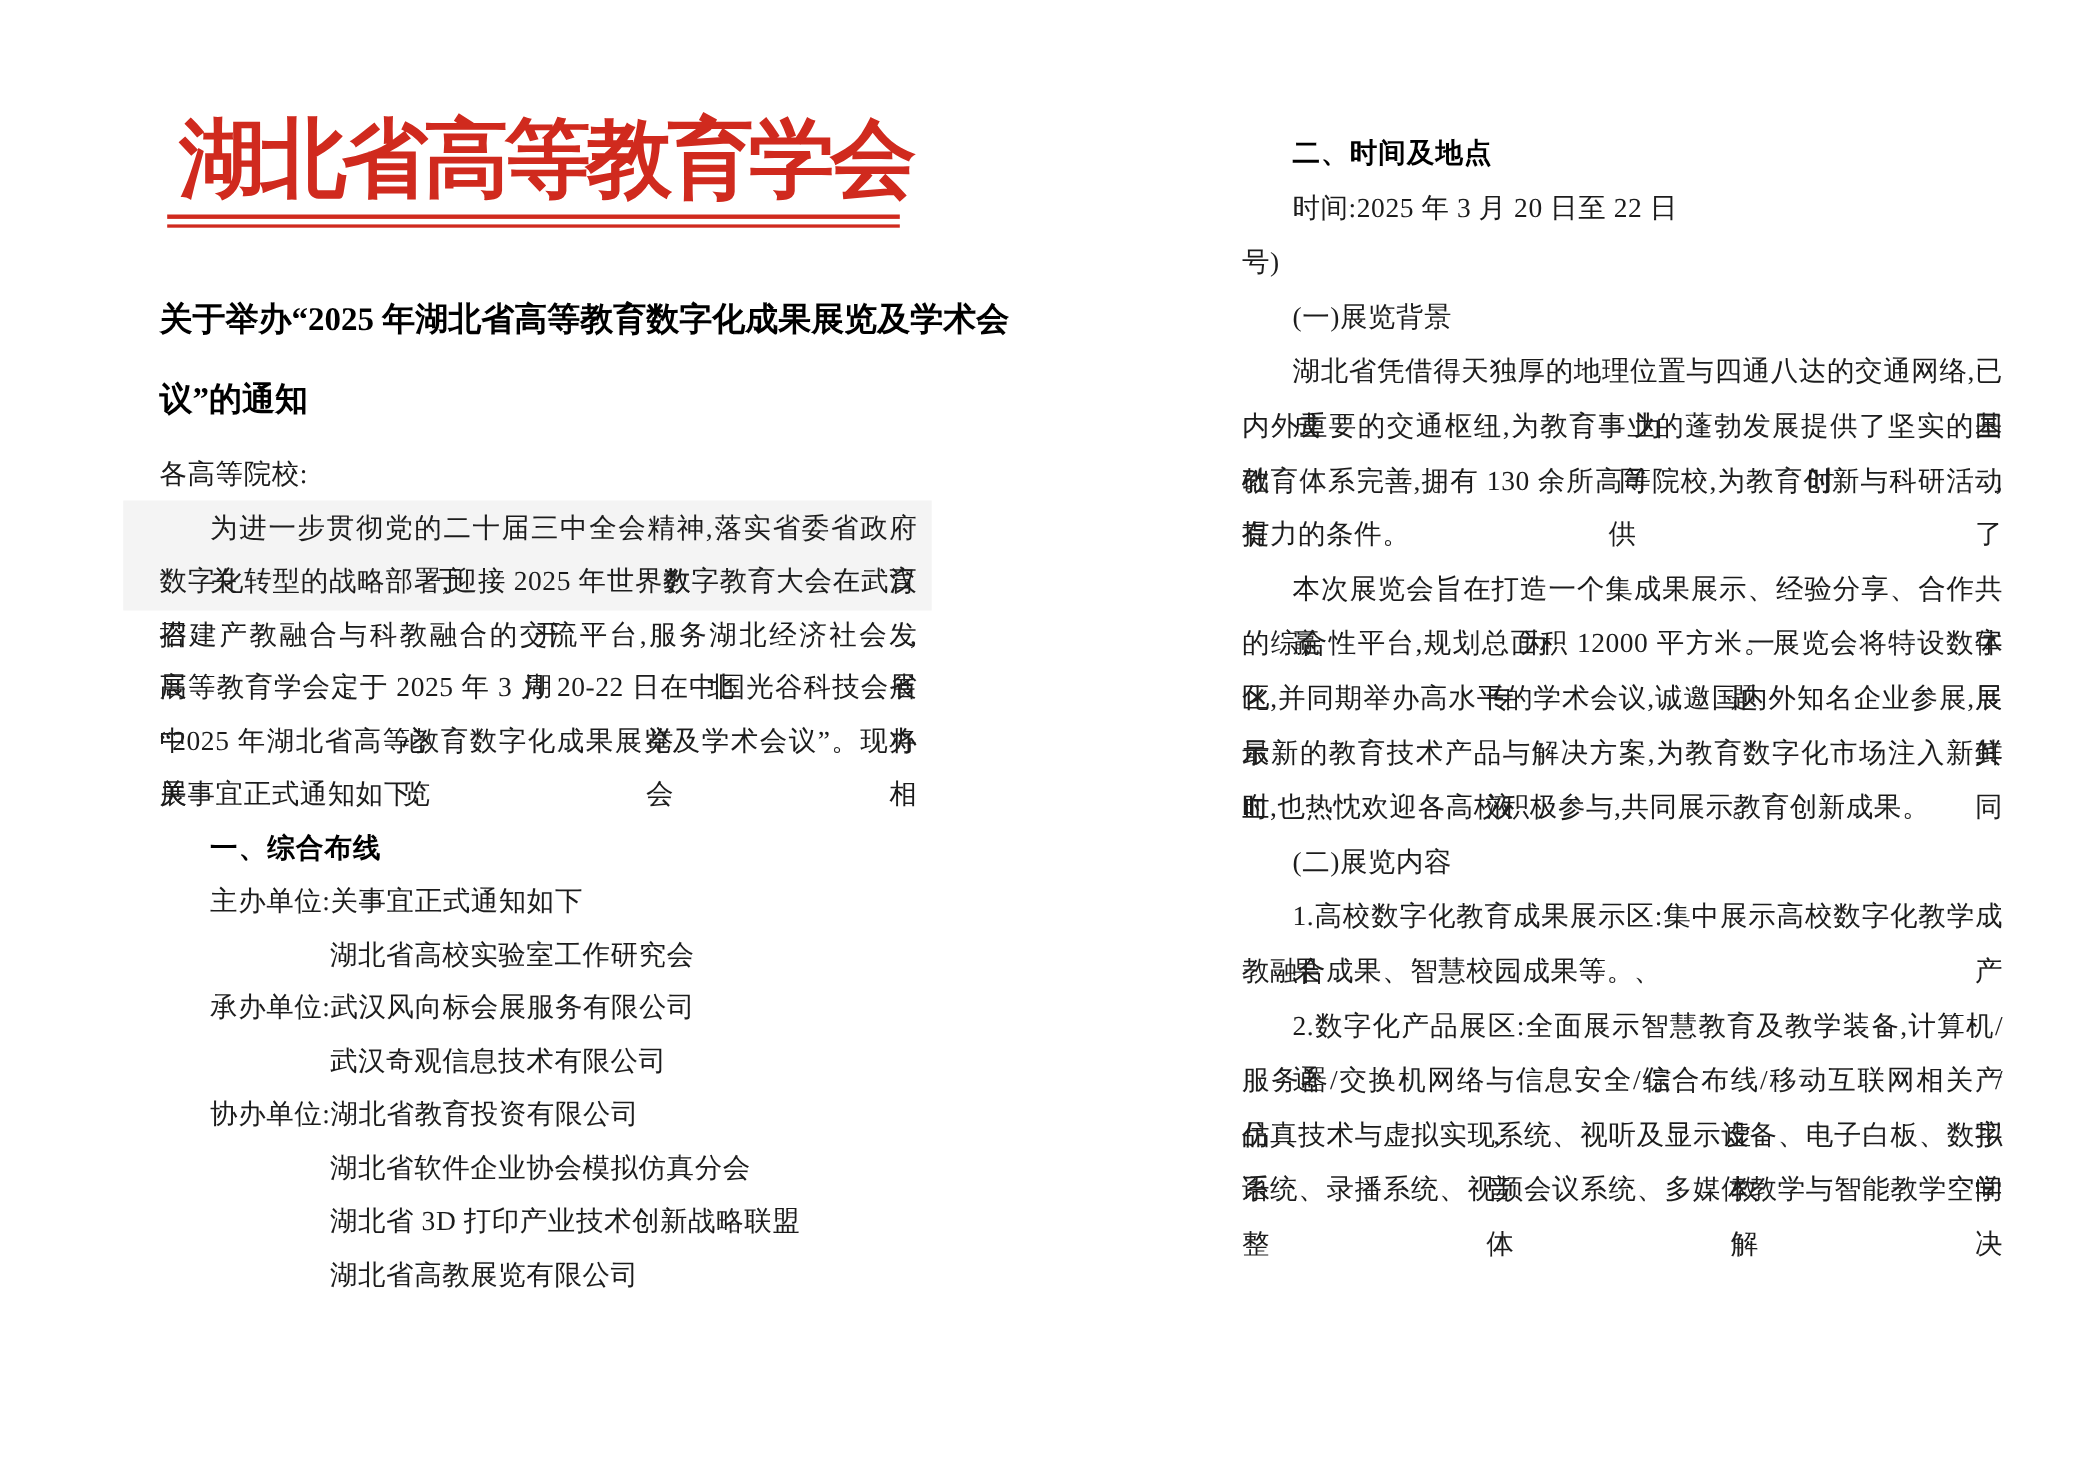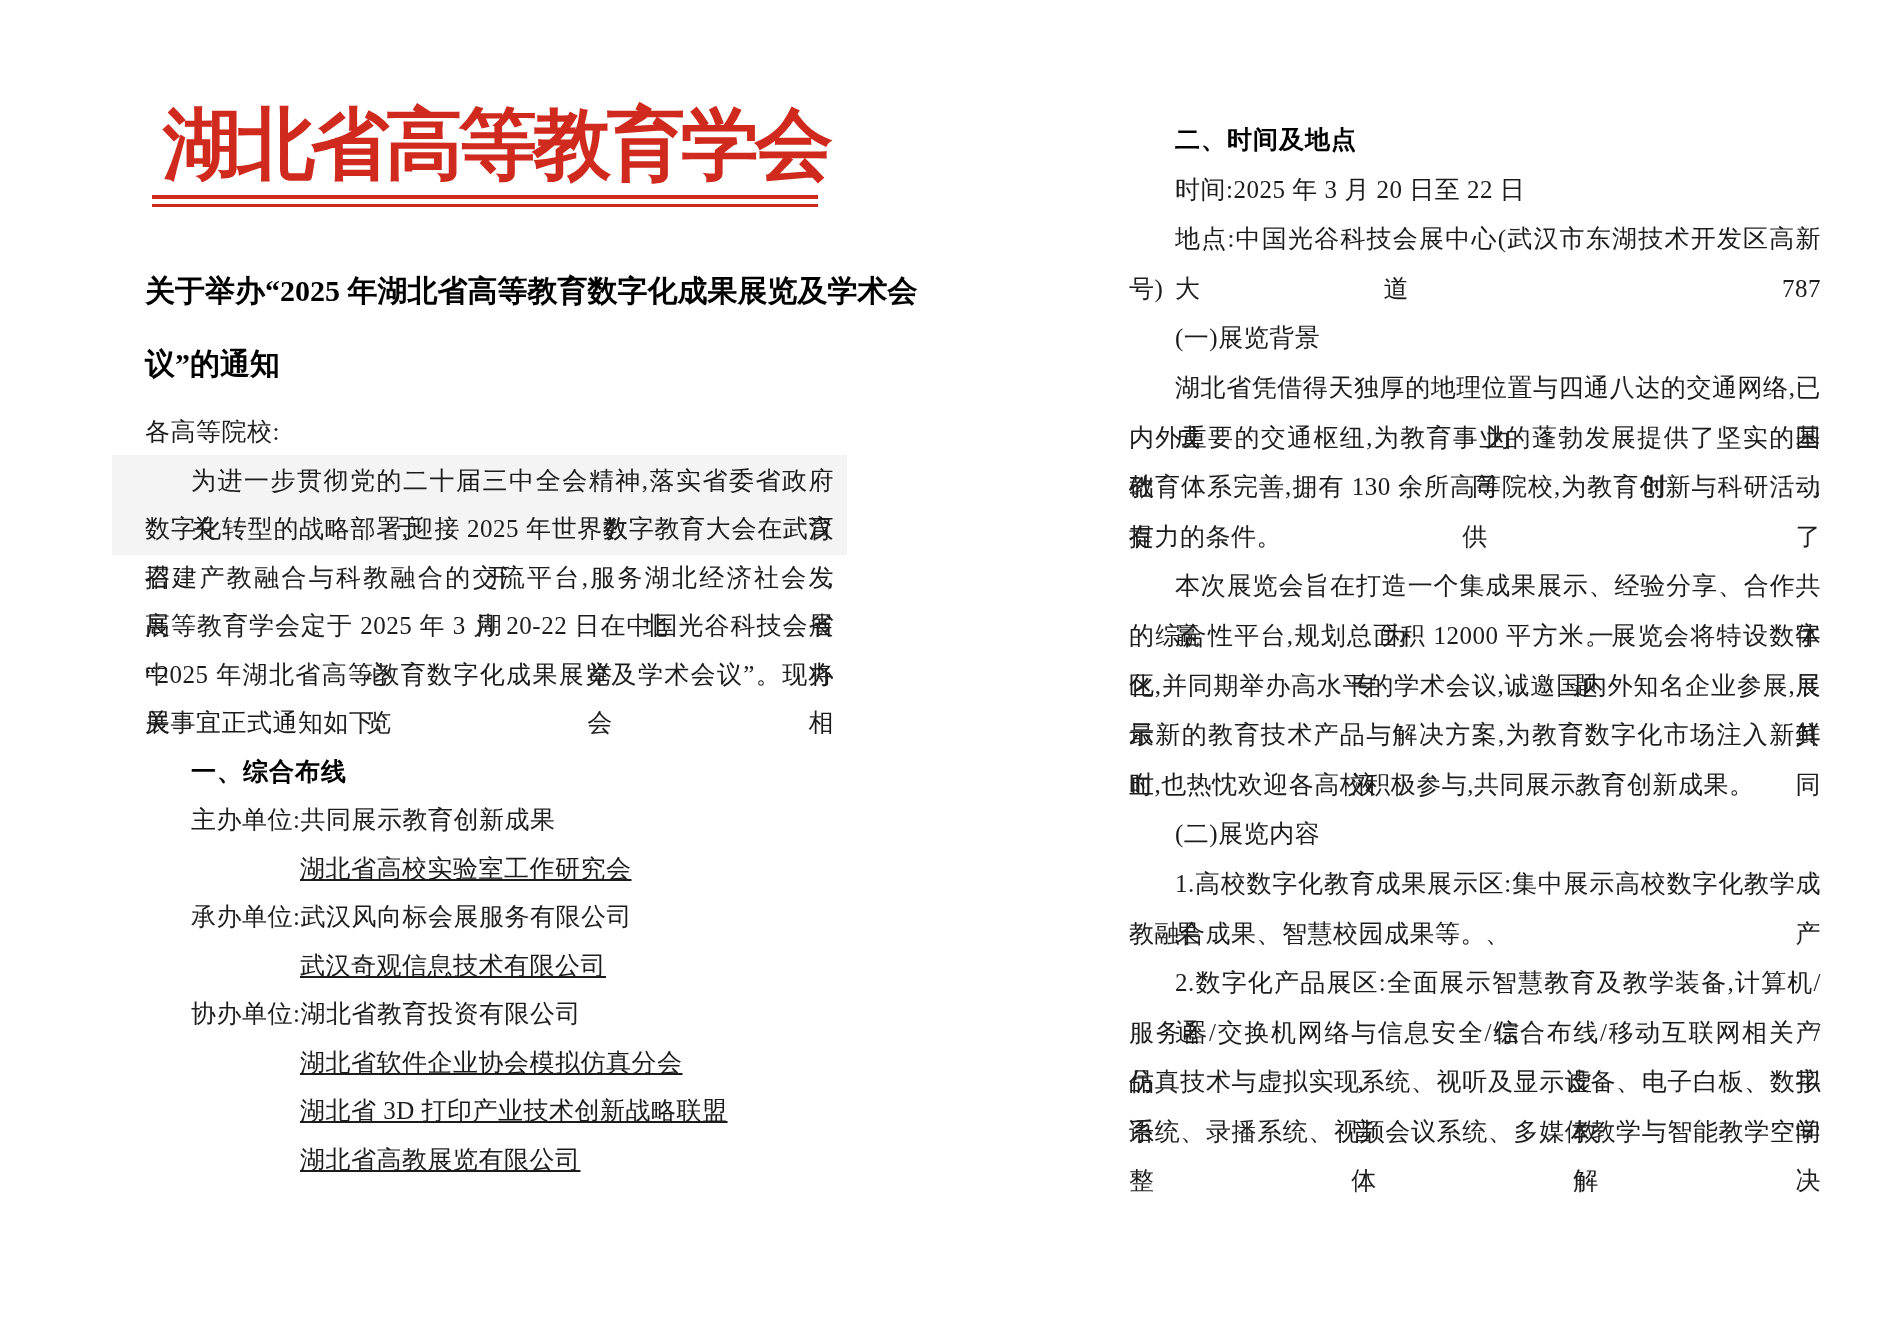--- a/index.html
+++ b/index.html
@@ -38,21 +38,21 @@
   .col{z-index:1;}
   #left-body{left:145px;top:408px;width:689px;}
   #right-body{left:1093px;top:115px;width:692px;margin-left:36px;}
   .ln{
     font-size:25px;letter-spacing:0.5px;
     height:48.5px;line-height:48.5px;
     white-space:nowrap;
   }
   #right-body .ln{height:49.6px;line-height:49.6px;}
   .ln.ind{padding-left:46px;}
-  .ln.org{padding-left:155px;text-decoration:underline;}
+  .ln.org{padding-left:155px;}
   .ln.bold{font-weight:bold;color:#000;letter-spacing:1px;}
   .ln.just{
     white-space:normal;
     text-align:justify;text-align-last:justify;
   }
 </style>
 </head>
 <body style="color: rgb(28, 28, 28);">
 
 <div class="abs" id="scan-shading"></div>
@@ -67,34 +67,33 @@
 
 <div class="abs col" id="left-body">
     <div class="ln">各高等院校:</div>
     <div class="ln ind just">为进一步贯彻党的二十届三中全会精神,落实省委省政府关于教育</div>
     <div class="ln just">数字化转型的战略部署,迎接 2025 年世界数字教育大会在武汉召开,</div>
     <div class="ln just">搭建产教融合与科教融合的交流平台,服务湖北经济社会发展。湖北省</div>
     <div class="ln just">高等教育学会定于 2025 年 3 月 20-22 日在中国光谷科技会展中心举办</div>
     <div class="ln just">“2025 年湖北省高等教育数字化成果展览及学术会议”。现将展览会相</div>
     <div class="ln">关事宜正式通知如下:</div>
     <div class="ln ind bold">一、综合布线</div>
-    <div class="ln ind">主办单位:共同展示教育创新成果</div>
+    <div class="ln ind">主办单位:关事宜正式通知如下</div>
     <div class="ln org">湖北省高校实验室工作研究会</div>
     <div class="ln ind">承办单位:武汉风向标会展服务有限公司</div>
     <div class="ln org">武汉奇观信息技术有限公司</div>
     <div class="ln ind">协办单位:湖北省教育投资有限公司</div>
     <div class="ln org">湖北省软件企业协会模拟仿真分会</div>
     <div class="ln org">湖北省 3D 打印产业技术创新战略联盟</div>
     <div class="ln org">湖北省高教展览有限公司</div>
   </div>
 
 <div class="abs col" id="right-body">
     <div class="ln ind bold">二、时间及地点</div>
     <div class="ln ind">时间:2025 年 3 月 20 日至 22 日</div>
-    <div class="ln ind just">地点:中国光谷科技会展中心(武汉市东湖技术开发区高新大道 787</div>
     <div class="ln">号)</div>
     <div class="ln ind">(一)展览背景</div>
     <div class="ln ind just">湖北省凭借得天独厚的地理位置与四通八达的交通网络,已成为国</div>
     <div class="ln just">内外重要的交通枢纽,为教育事业的蓬勃发展提供了坚实的基础。同时,</div>
     <div class="ln just">教育体系完善,拥有 130 余所高等院校,为教育创新与科研活动提供了</div>
     <div class="ln">有力的条件。</div>
     <div class="ln ind just">本次展览会旨在打造一个集成果展示、经验分享、合作共赢为一体</div>
     <div class="ln just">的综合性平台,规划总面积 12000 平方米。展览会将特设数字化专题展</div>
     <div class="ln just">区,并同期举办高水平的学术会议,诚邀国内外知名企业参展,展示其</div>
     <div class="ln just">最新的教育技术产品与解决方案,为教育数字化市场注入新鲜血液。同</div>

